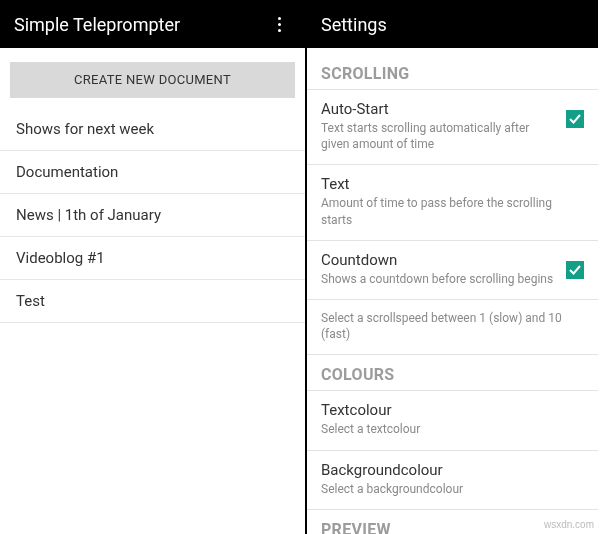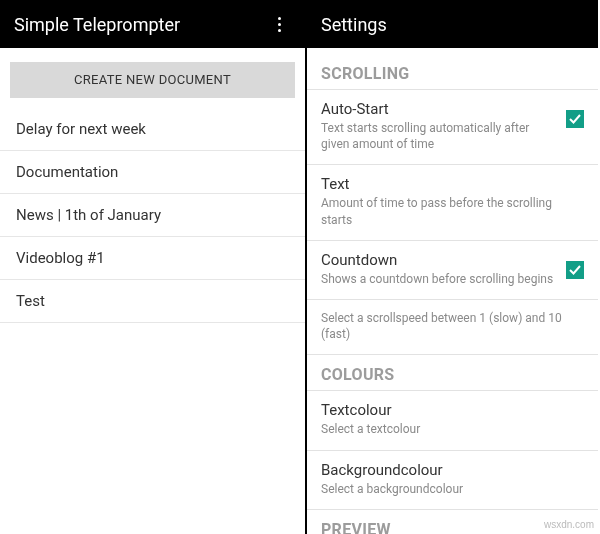--- a/index.html
+++ b/index.html
@@ -121,21 +121,21 @@
   <div class="appbar">
     <div class="title">Simple Teleprompter</div>
     <div class="overflow-icon">
       <span></span>
         <span></span>
         <span></span>
     </div>
   </div>
   <div class="create-btn">CREATE NEW DOCUMENT</div>
   <div class="doc-list">
-    <div class="doc-item">Delay for next week</div>
+    <div class="doc-item">Shows for next week</div>
     <div class="doc-item">Documentation</div>
     <div class="doc-item">News | 1th of January</div>
     <div class="doc-item">Videoblog #1</div>
     <div class="doc-item">Test</div>
   </div>
 </div>
 
 <div class="pane pane-right">
   <div class="appbar">
     <div class="title">Settings</div>

